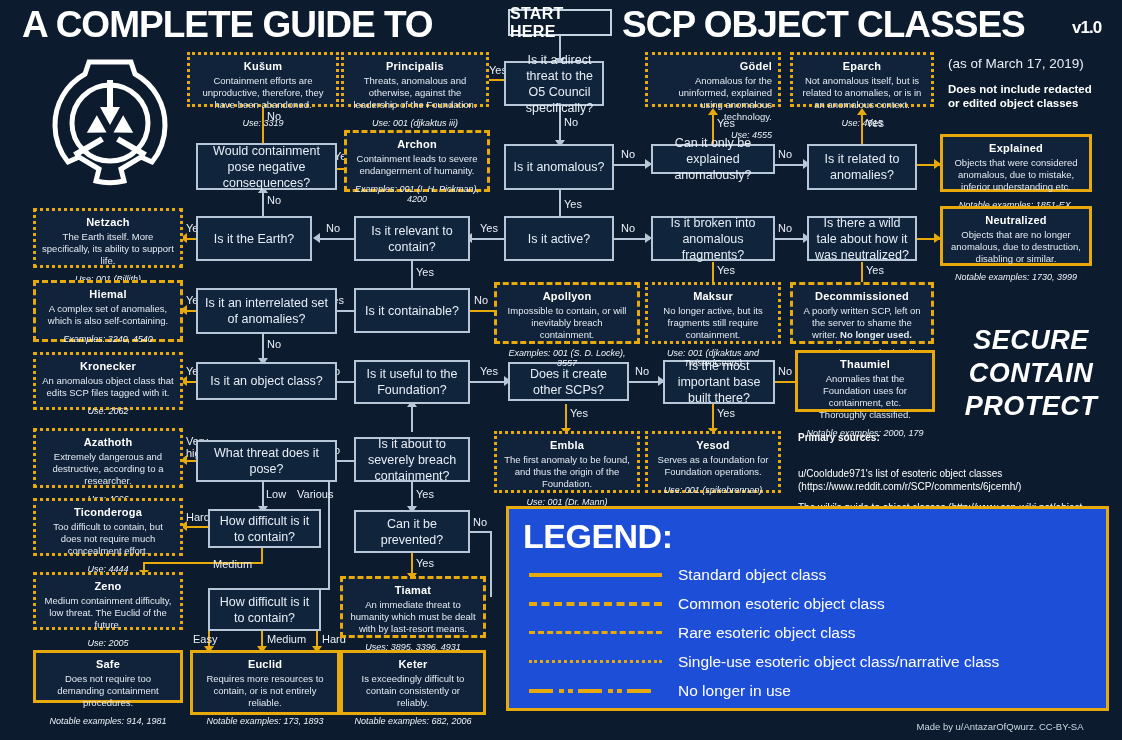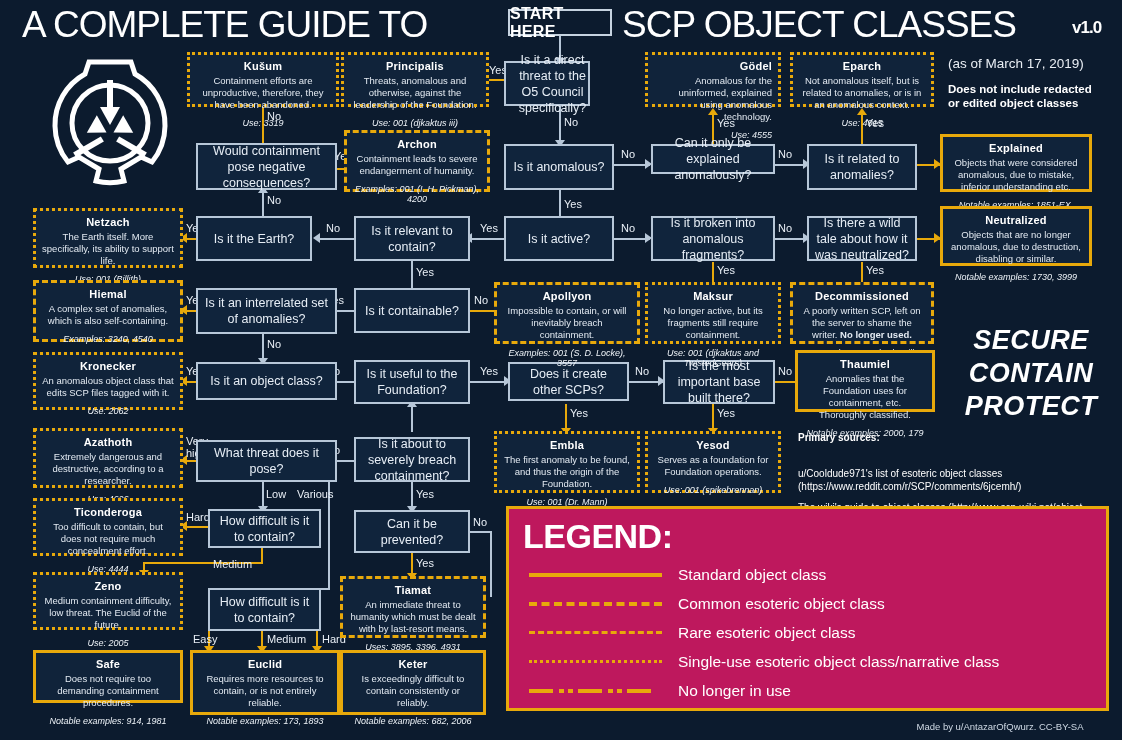--- a/index.html
+++ b/index.html
@@ -6,21 +6,21 @@
   html, body {
     width: 1122px; height: 740px;
     background: #0c1b2e;
     font-family: "Liberation Sans", sans-serif;
     overflow: hidden;
   }
   #root { position: relative; width: 1122px; height: 740px; background: #0c1b2e; }
 
   
   .hdr-title {
-    position: absolute; color: #fff; font-weight: normal;
+    position: absolute; color: #fff; font-weight: bold;
     letter-spacing: -1px; white-space: nowrap;
   }
   #title-left  { left: 22px;  top: 4px;  font-size: 37px; }
   #title-right { left: 622px; top: 4px;  font-size: 37px; }
   #title-ver   { left: 1072px; top: 18px; font-size: 17px; font-weight: bold; }
   #start-here {
     position: absolute; left: 508px; top: 9px; width: 104px; height: 27px;
     border: 2px solid #c6d3e0; color: #fff; font-size: 16px; font-weight: bold;
     display: flex; align-items: center; justify-content: center; letter-spacing: .3px;
   }
@@ -81,21 +81,21 @@
   .ar-u-b { border-left: 5px solid transparent; border-right: 5px solid transparent; border-bottom: 7px solid #b7c7d8; }
 
   
   #sources { position: absolute; left: 798px; top: 432px; width: 320px; color: #fff; }
   #sources .sh { font-size: 10px; font-weight: bold; margin-bottom: 24px; }
   #sources .sl { font-size: 10px; line-height: 13px; margin-bottom: 8px; }
 
   
   #legend {
     position: absolute; left: 506px; top: 506px; width: 603px; height: 205px;
-    border: 3px solid #e8a90b; background: #be185d; padding: 8px 0 0 14px;
+    border: 3px solid #e8a90b; background: #1d4ed8; padding: 8px 0 0 14px;
   }
   #legend h2 { color: #fff; font-size: 34px; font-weight: bold; letter-spacing: -.5px; margin-bottom: 4px; }
   .lg-row { display: flex; align-items: center; height: 29px; }
   .lg-key { width: 133px; height: 0; margin-left: 6px; margin-right: 16px; }
   .k-solid   { border-top: 4px solid #e8a90b; }
   .k-dash    { border-top: 4px dashed #e8a90b; }
   .k-dash-s  { border-top: 3px dashed #e8a90b; }
   .k-dot     { border-top: 3px dotted #e8a90b; }
   .lg-key-dd { width: 133px; height: 4px; margin-left: 6px; margin-right: 16px; position: relative; }
   .lg-key-dd i { position: absolute; top: 0; height: 4px; background: #e8a90b; }
@@ -313,21 +313,21 @@
 
   <div class="ln v-g" style="left:261px; top:612px; height:38px;"></div>
   <div class="arw ar-d-g" style="left:257px; top:646px;"></div>
   <div class="lbl" style="left:267px; top:633px;">Medium</div>
 
   <div class="ln h-g" style="left:261px; top:612px; width:57px;"></div>
   <div class="ln v-g" style="left:316px; top:612px; height:38px;"></div>
   <div class="arw ar-d-g" style="left:312px; top:646px;"></div>
   <div class="lbl" style="left:322px; top:633px;">Hard</div>
 
-  <div class="node" style="left:504px; top:61px;  width:86px; height:45px;padding-left:16px;">Is it a direct threat to the O5 Council specifically?</div>
+  <div class="node" style="left:504px; top:61px;  width:100px; height:45px;padding-left:16px;">Is it a direct threat to the O5 Council specifically?</div>
   <div class="node" style="left:504px; top:144px; width:110px; height:46px;">Is it anomalous?</div>
   <div class="node" style="left:651px; top:144px; width:124px; height:30px;">Can it only be explained anomalously?</div>
   <div class="node" style="left:807px; top:144px; width:110px; height:46px;">Is it related to anomalies?</div>
   <div class="node" style="left:196px; top:143px; width:141px; height:47px;">Would containment pose negative consequences?</div>
   <div class="node" style="left:196px; top:216px; width:116px; height:45px;">Is it the Earth?</div>
   <div class="node" style="left:354px; top:216px; width:116px; height:45px;">Is it relevant to contain?</div>
   <div class="node" style="left:504px; top:216px; width:110px; height:45px;">Is it active?</div>
   <div class="node" style="left:651px; top:216px; width:124px; height:45px;">Is it broken into anomalous fragments?</div>
   <div class="node" style="left:807px; top:216px; width:110px; height:45px;">Is there a wild tale about how it was neutralized?</div>
   <div class="node" style="left:196px; top:288px; width:141px; height:46px;">Is it an interrelated set of anomalies?</div>

